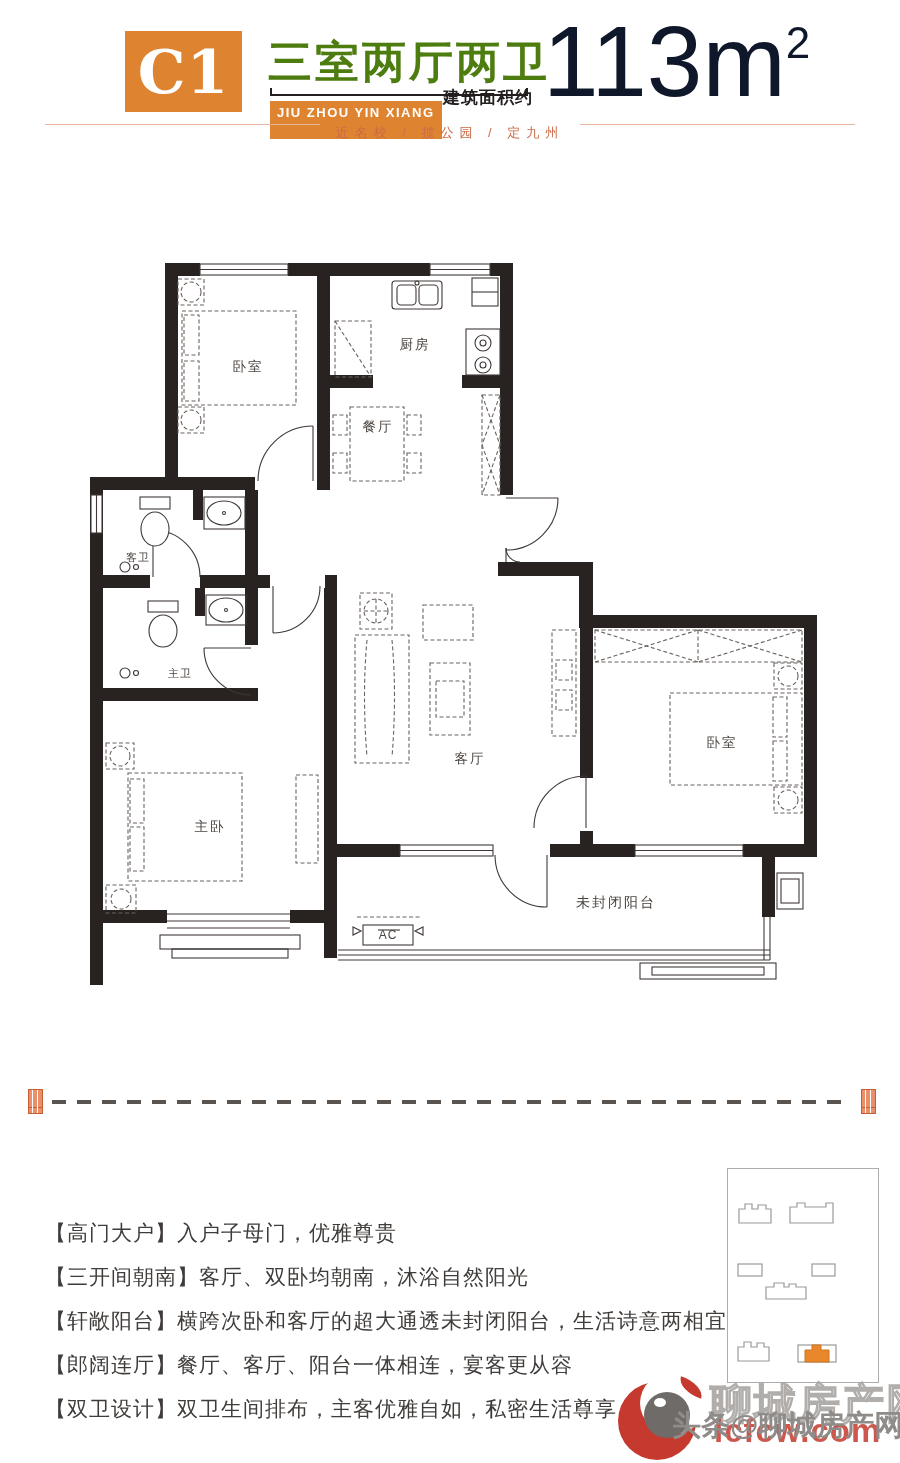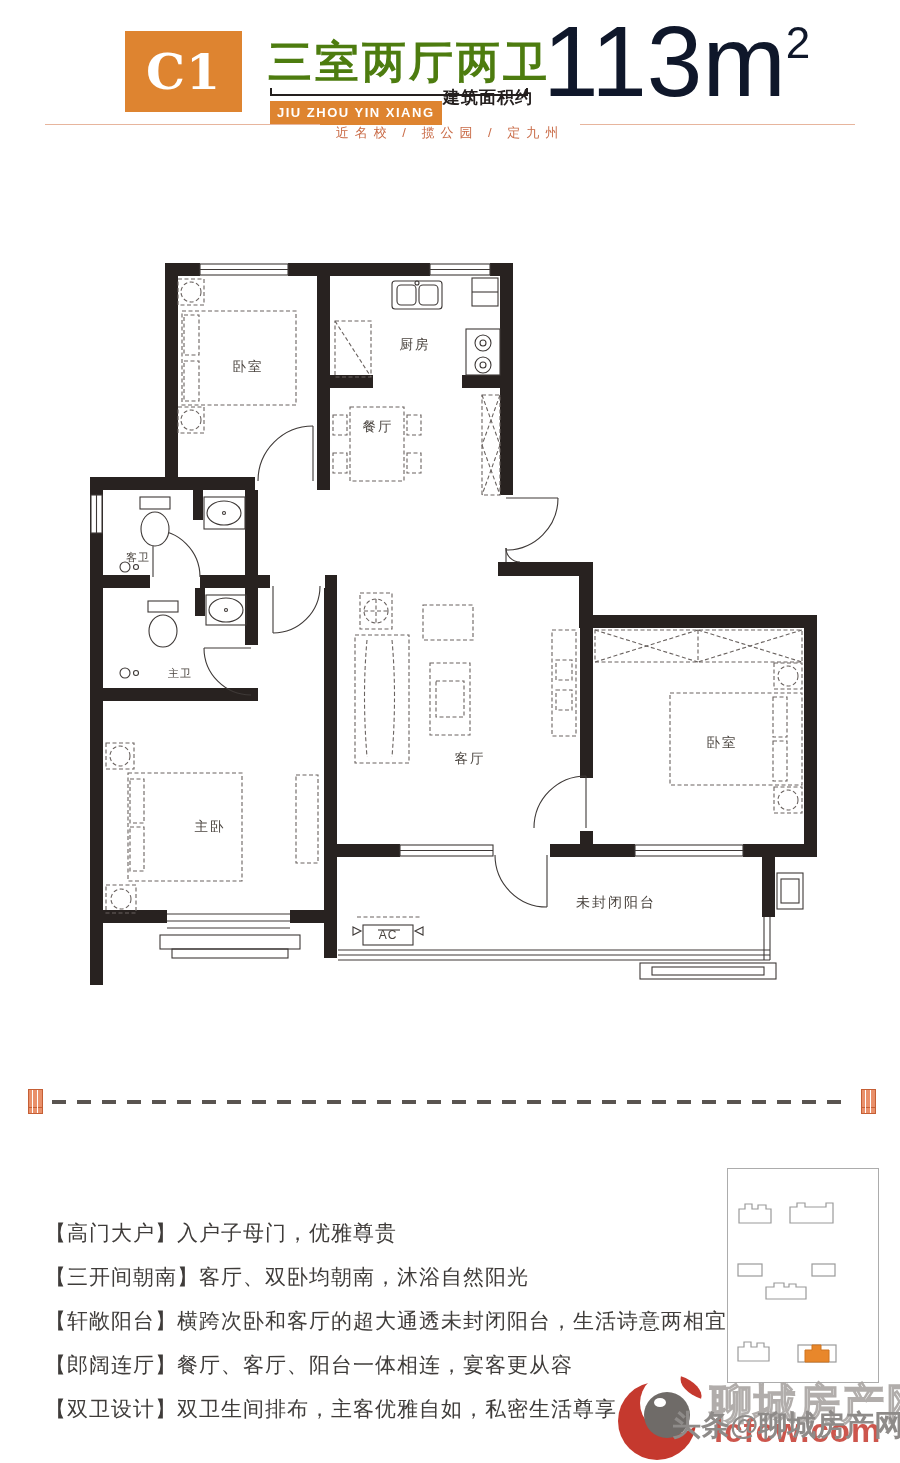--- a/index.html
+++ b/index.html
@@ -4,36 +4,36 @@
 <style>
   html,body{margin:0;padding:0;}
   body{
     width:900px;height:1463px;position:relative;background:#ffffff;
     font-family:"Liberation Sans","DejaVu Sans",sans-serif;overflow:hidden;
   }
   
   .c1-box{
     position:absolute;left:125px;top:31px;width:117px;height:81px;
     background:#DE8430;color:#fff;display:flex;align-items:center;justify-content:center;
-    font-family:"DejaVu Serif","Liberation Serif",serif;font-weight:700;font-size:49px;letter-spacing:1px;
+    font-family:"DejaVu Serif","Liberation Serif",serif;font-weight:700;font-size:60px;letter-spacing:1px;
   }
   .title-cn{
     position:absolute;left:268px;top:33px;font-size:44px;font-weight:700;color:#4d7c0f;letter-spacing:3px;white-space:nowrap;
   }
   .title-underline{
     position:absolute;left:270px;top:94px;width:258px;height:2px;background:#241f1e;
   }
   .title-underline::before,.title-underline::after{
     content:"";position:absolute;top:-6px;width:2px;height:8px;background:#241f1e;
   }
   .title-underline::before{left:0;}
   .title-underline::after{right:0;}
   .jiu-box{
     position:absolute;left:270px;top:101px;background:#DE8430;color:#fff;
-    font-size:13px;font-weight:700;letter-spacing:1.5px;padding:4px 7px 5px 7px;white-space:nowrap;
+    font-size:13px;font-weight:700;letter-spacing:1.5px;padding:4px 7px 19px 7px;white-space:nowrap;
   }
   .area-label{
     position:absolute;left:443px;top:86px;font-size:17px;font-weight:700;color:#241f1e;letter-spacing:1px;white-space:nowrap;
   }
   .area-value{
     position:absolute;left:543px;top:6px;font-size:100px;font-weight:500;color:#0f172a;letter-spacing:0px;white-space:nowrap;line-height:1.1;
   }
   .area-value sup{font-size:44px;vertical-align:38px;font-weight:500;}
   .tagline-row{
     position:absolute;left:45px;top:124px;width:810px;height:16px;

